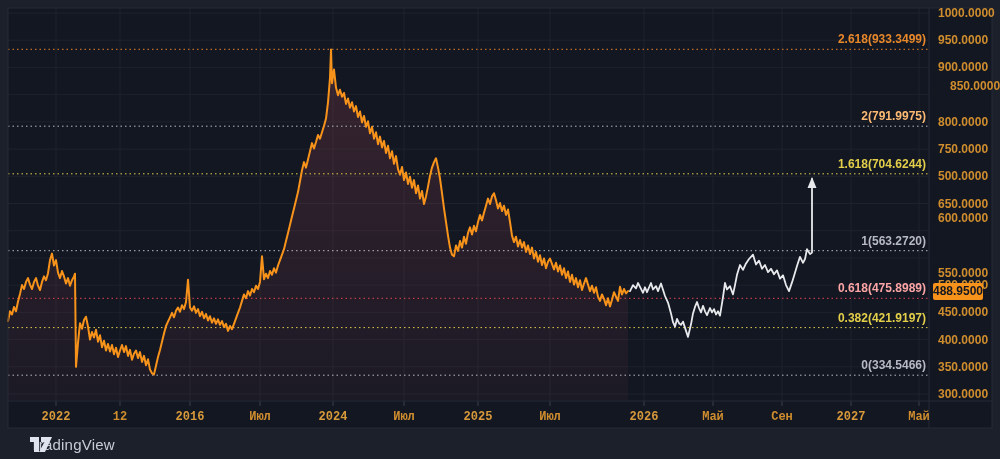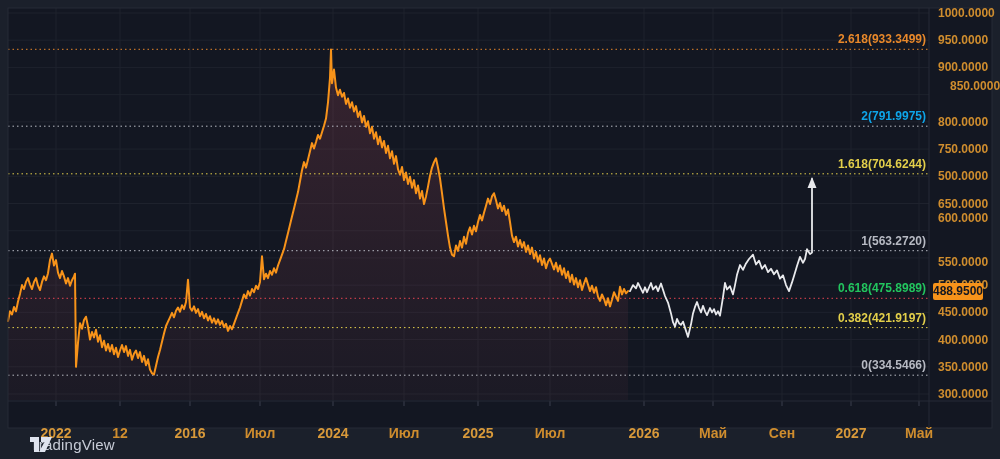--- a/index.html
+++ b/index.html
@@ -15,22 +15,22 @@
     position:absolute;left:33px;top:13px;font-size:13px;font-weight:600;
     letter-spacing:.2px;white-space:nowrap;z-index:5;
   }
   .legend .sym{color:#d3a558;margin-right:10px;}
   .legend .val{color:#ea9627;margin-right:8px;}
   .price-tick{
     position:absolute;left:938px;font-size:12px;font-weight:600;color:#cf8d2e;
     line-height:12px;white-space:nowrap;
   }
   .time-tick{
-    position:absolute;top:425px;font-size:14px;font-weight:600;color:#cf8d2e;
-    transform:translateX(-50%);white-space:nowrap;
+    position:absolute;top:410px;font-size:12px;font-weight:600;color:#cf8d2e;
+    transform:translateX(-50%);white-space:nowrap;font-family:Liberation Mono, monospace;
   }
   .time-tick.bold{font-weight:700;color:#d8993a;}
   .fib-label{
     position:absolute;right:74px;font-size:12px;font-weight:700;
     line-height:12px;white-space:nowrap;z-index:3;
   }
   .badge{
     position:absolute;left:933px;width:50px;height:17px;border-radius:2px;
     background:#f7931a;color:#131722;font-size:12px;font-weight:700;
     display:flex;align-items:center;justify-content:center;z-index:4;
@@ -116,21 +116,21 @@
   <div id="price-axis">
       <span class="price-tick" style="top: 7px;">1000.0000</span>
       <span class="price-tick" style="top: 34.2143px;">950.0000</span>
       <span class="price-tick" style="top: 61.4286px;">900.0000</span>
       <span class="price-tick" style="top: 80px; padding-left: 12px;">850.0000</span>
       <span class="price-tick" style="top: 115.857px;">800.0000</span>
       <span class="price-tick" style="top: 143.071px;">750.0000</span>
       <span class="price-tick" style="top: 170.286px;">500.0000</span>
       <span class="price-tick" style="top: 197.5px;">650.0000</span>
       <span class="price-tick" style="top: 212px;">600.0000</span>
-      <span class="price-tick" style="top: 256px; text-align: right;">550.0000</span>
+      <span class="price-tick" style="top: 267px; text-align: right;">550.0000</span>
       <span class="price-tick" style="top: 279.143px;">500.0000</span>
       <span class="price-tick" style="top: 306.357px;">450.0000</span>
       <span class="price-tick" style="top: 333.571px;">400.0000</span>
       <span class="price-tick" style="top: 360.786px;">350.0000</span>
       <span class="price-tick" style="top: 388px;">300.0000</span>
     </div>
   <div id="time-axis">
       <span class="time-tick bold" style="left: 56px;">2022</span>
       <span class="time-tick" style="left: 120px;">12</span>
       <span class="time-tick bold" style="left: 190px;">2016</span>
@@ -140,24 +140,24 @@
       <span class="time-tick bold" style="left: 478px;">2025</span>
       <span class="time-tick" style="left: 550px;">Июл</span>
       <span class="time-tick bold" style="left: 644px;">2026</span>
       <span class="time-tick" style="left: 713px;">Май</span>
       <span class="time-tick" style="left: 782px;">Сен</span>
       <span class="time-tick bold" style="left: 851px;">2027</span>
       <span class="time-tick" style="left: 919px;">Май</span>
     </div>
   <div id="fib-labels">
       <div class="fib-label" style="top: 33.2767px; color: rgb(232, 136, 42);">2.618(933.3499)</div>
-      <div class="fib-label" style="top: 110.213px; color: #0ea5e9;">2(791.9975)</div>
+      <div class="fib-label" style="top: 110.213px; color: #fdba74;">2(791.9975)</div>
       <div class="fib-label" style="top: 157.769px; color: rgb(227, 207, 74);">1.618(704.6244)</div>
       <div class="fib-label" style="top: 234.705px; color: rgb(183, 186, 195);">1(563.2720)</div>
-      <div class="fib-label" style="top: 282.261px; color: #22c55e;">0.618(475.8989)</div>
+      <div class="fib-label" style="top: 282.261px; color: #fca5a5;">0.618(475.8989)</div>
       <div class="fib-label" style="top: 311.641px; color: rgb(227, 207, 74);">0.382(421.9197)</div>
       <div class="fib-label" style="top: 359.197px; color: rgb(183, 186, 195);">0(334.5466)</div>
     </div>
 
   <div class="badge" id="last-price-badge" style="top: 282.657px;">488.9500</div>
 
   <div class="attribution">
     <svg width="23" height="17" viewBox="0 0 23 17">
       <path d="M0 1 h9 v15 h-5 v-10 h-4 z" fill="#dfe3ee"></path>
       <path d="M11 1 h11 l-7 15 h-6 l5.5 -10 h-3.5 z" fill="#dfe3ee"></path>

